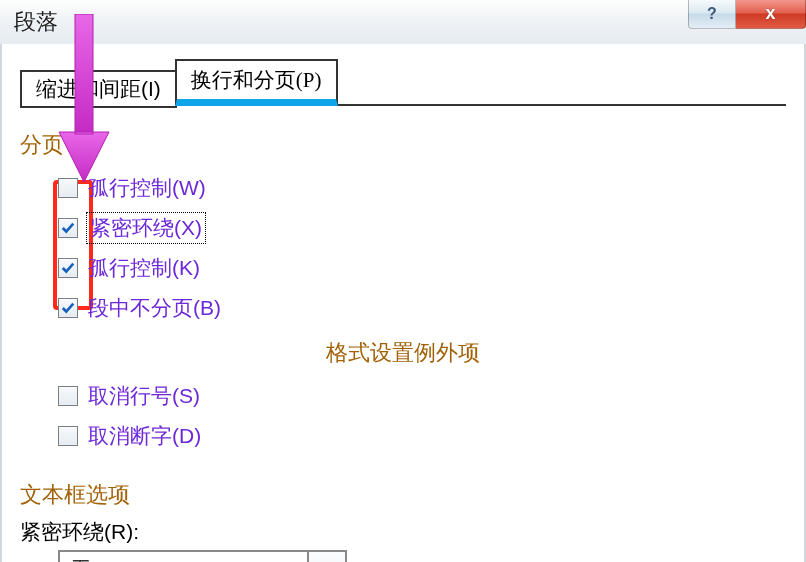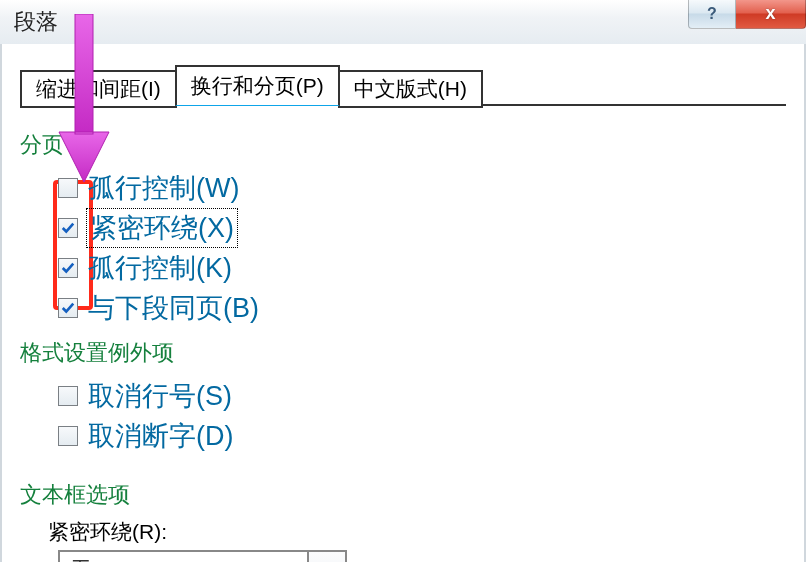--- a/index.html
+++ b/index.html
@@ -109,34 +109,35 @@
     margin-right: -2px;
     background: #fff;
     position: relative;
   }
   .tab:not(.active) {
     top: 2px;
     height: 34px;
     line-height: 34px;
   }
   .tab.active {
-    border-bottom: 1px solid #0ea5e9;
+    border-bottom: 7px solid #0ea5e9;
     z-index: 2;
+    font-family: Liberation Serif, serif;
   }
   .panel-border {
     border-top: 2px solid #333;
     margin-top: -2px;
   }
 
   .panel {
     padding-top: 18px;
   }
   .group-label {
     font-size: 22px;
-    color: #15803d;
+    color: #a16207;
     margin: 6px 0 8px 0;
   }
   .options {
     margin-left: 38px;
   }
   .opt-row {
     display: flex;
     align-items: center;
     height: 40px;
     position: relative;
@@ -155,22 +156,22 @@
   }
   .cb svg {
     width: 14px;
     height: 14px;
     display: none;
   }
   .cb.checked svg {
     display: block;
   }
   .opt-label {
-    font-size: 27px;
-    color: #0369a1;
+    font-size: 21px;
+    color: #6d28d9;
   }
   .focus-dotted {
     outline: 1px dotted #000;
     outline-offset: 1px;
     padding: 0 2px;
   }
 
   
   .red-highlight {
     position: absolute;
@@ -216,21 +217,20 @@
     left: 52px;
     top: -30px;   
     width: 60px;
     height: 180px;
     pointer-events: none;
     z-index: 50;
   }
 
   .tight-label {
       font-size: 21px;
-      margin-left: 28px;
       margin-top: 6px;
   }
 </style>
 </head>
 <body>
 
 <div class="titlebar">
   <span class="title">段落</span>
   <div class="titlebar-right">
     <div class="help-btn">
@@ -258,21 +258,20 @@
 
     <rect x="21" y="0" width="18" height="120" fill="none" stroke="#b020b0" stroke-width="1"></rect>
     <polygon points="5,118 55,118 30,168" fill="none" stroke="#b020b0" stroke-width="1"></polygon>
   </svg>
 
   <div class="content">
 
     <div class="tabs">
       <div class="tab"><span>缩进和间距(I)</span></div>
       <div class="tab active"><span>换行和分页(P)</span></div>
-      <div class="tab"><span>中文版式(H)</span></div>
     </div>
     <div class="panel-border"></div>
 
     <div class="panel" style="position:relative;">
 
       <div class="red-highlight" style="left:33px; top:74px; width:32px; height:122px;"></div>
 
       <div class="group-label">分页</div>
       <div class="options">
 
@@ -300,25 +299,25 @@
           </span>
           <span class="opt-label">孤行控制(K)</span>
         </div>
 
         <div class="opt-row">
           <span class="cb checked">
             <svg viewBox="0 0 16 16">
                 <polyline points="2,8 6,12 14,3" fill="none" stroke="#1560c0" stroke-width="3"></polyline>
               </svg>
           </span>
-          <span class="opt-label">与下段同页(B)</span>
+          <span class="opt-label">段中不分页(B)</span>
         </div>
       </div>
 
-      <div class="group-label" style="margin-top:10px;">格式设置例外项</div>
+      <div class="group-label" style="margin-top:10px;text-align:center;">格式设置例外项</div>
       <div class="options">
         <div class="opt-row">
           <span class="cb">
             
           </span>
           <span class="opt-label">取消行号(S)</span>
         </div>
         <div class="opt-row">
           <span class="cb">
             

